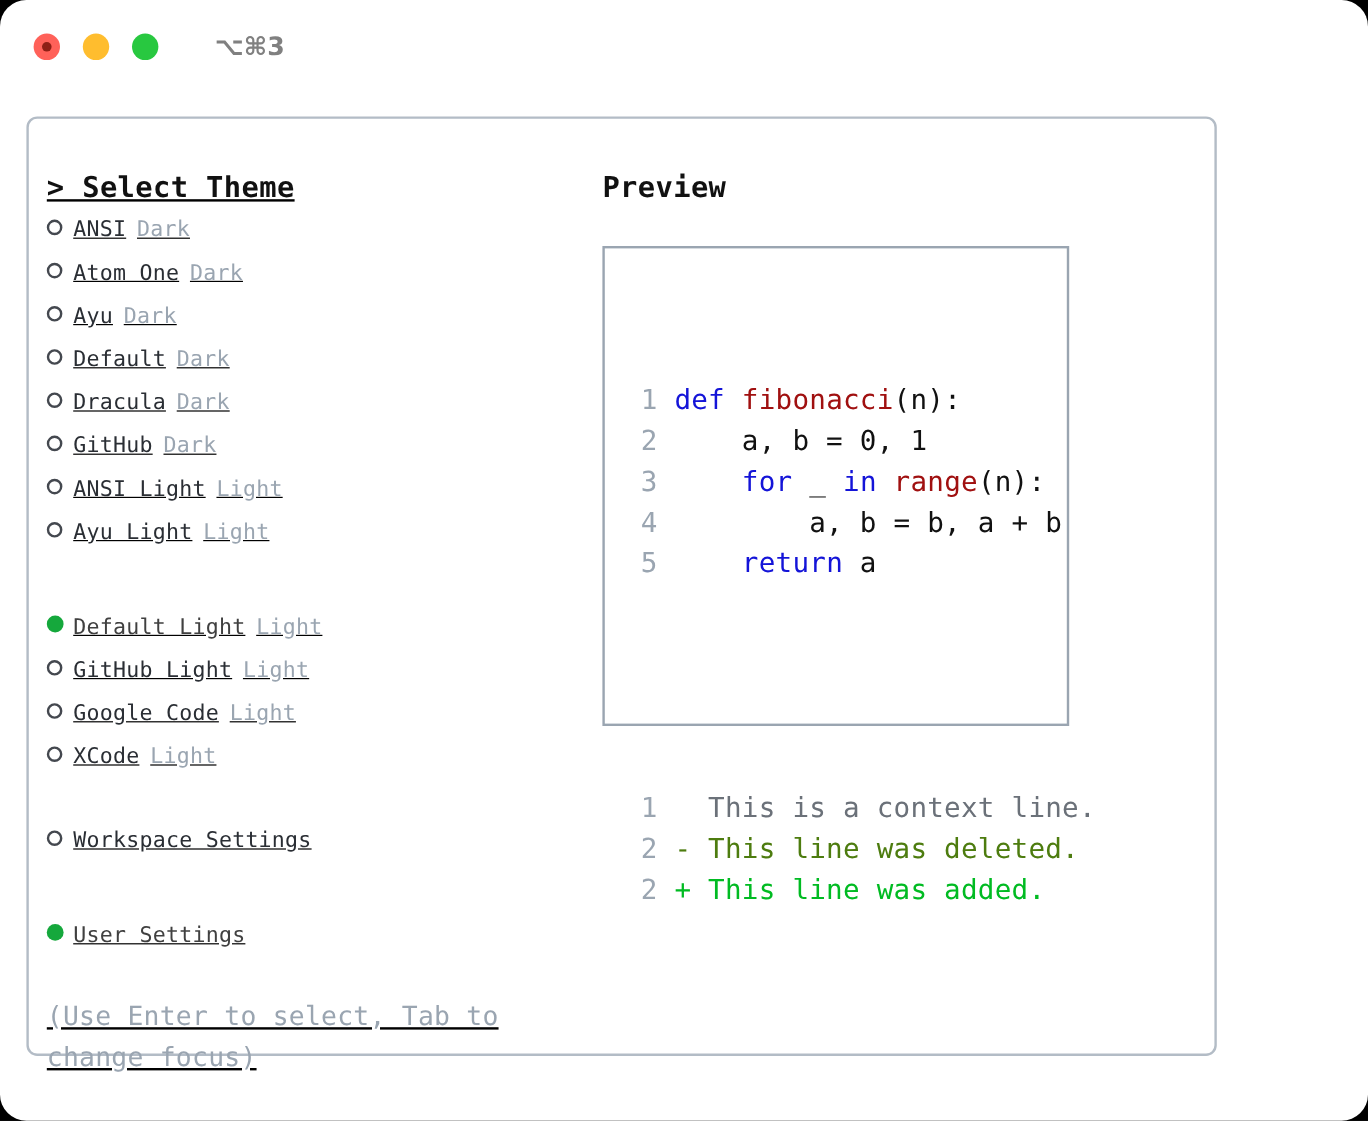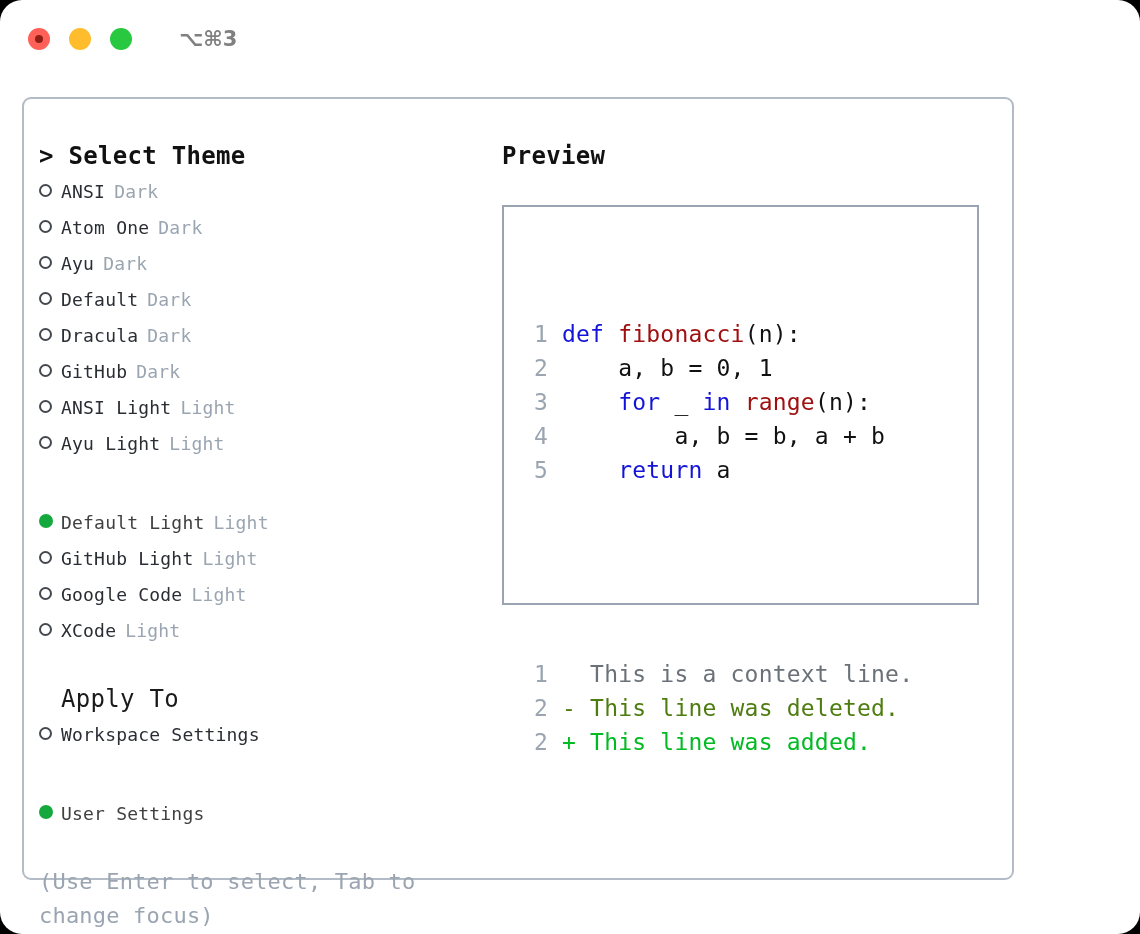--- a/index.html
+++ b/index.html
@@ -85,20 +85,21 @@
     width: 100%;
     height: 100%;
   }
 
   
   .left-col {
     position: absolute;
     left: 15px;
     top: 40px;
     width: 460px;
+    text-decoration: underline;
   }
 
   .section-header {
     font-size: 24px;
     font-weight: bold;
     color: #111111;
     line-height: 34px;
     white-space: pre;
     letter-spacing: 0.3px;
   }
@@ -166,21 +167,21 @@
   }
   .preview-title {
     font-size: 24px;
     font-weight: bold;
     color: #111111;
     line-height: 34px;
     letter-spacing: 0.3px;
   }
   .preview-box {
     margin-top: 32px;
-    width: 477px;
+    width: 389px;
     height: 400px;
     border: 2px solid #9aa5b1;
     box-sizing: border-box;
     background: #ffffff;
     position: relative;
   }
   .code {
     position: absolute;
     left: 16px;
     top: 42px;
@@ -238,21 +239,20 @@
             <div class="opt"><span class="bullet"><span class="ring"></span></span><span class="opt-name">ANSI Light</span><span class="opt-kind">Light</span></div>
             <div class="opt"><span class="bullet"><span class="ring"></span></span><span class="opt-name">Ayu Light</span><span class="opt-kind">Light</span></div>
             <div class="opt selected"><span class="bullet"><span class="filled"></span></span><span class="opt-name">Default Light</span><span class="opt-kind">Light</span></div>
             <div class="opt"><span class="bullet"><span class="ring"></span></span><span class="opt-name">GitHub Light</span><span class="opt-kind">Light</span></div>
             <div class="opt"><span class="bullet"><span class="ring"></span></span><span class="opt-name">Google Code</span><span class="opt-kind">Light</span></div>
             <div class="opt"><span class="bullet"><span class="ring"></span></span><span class="opt-name">XCode</span><span class="opt-kind">Light</span></div>
           </div>
 
         <div class="spacer-1"></div>
 
-        <div class="section-header unfocused" style="padding-left:22px;">Apply To</div>
 
         <div id="apply-list">
             <div class="opt"><span class="bullet"><span class="ring"></span></span><span class="opt-name">Workspace Settings</span></div>
             <div class="opt selected"><span class="bullet"><span class="filled"></span></span><span class="opt-name">User Settings</span></div>
           </div>
 
         <div class="spacer-2"></div>
 
         <div class="hint">(Use Enter to select, Tab to change focus)</div>
       </div>

